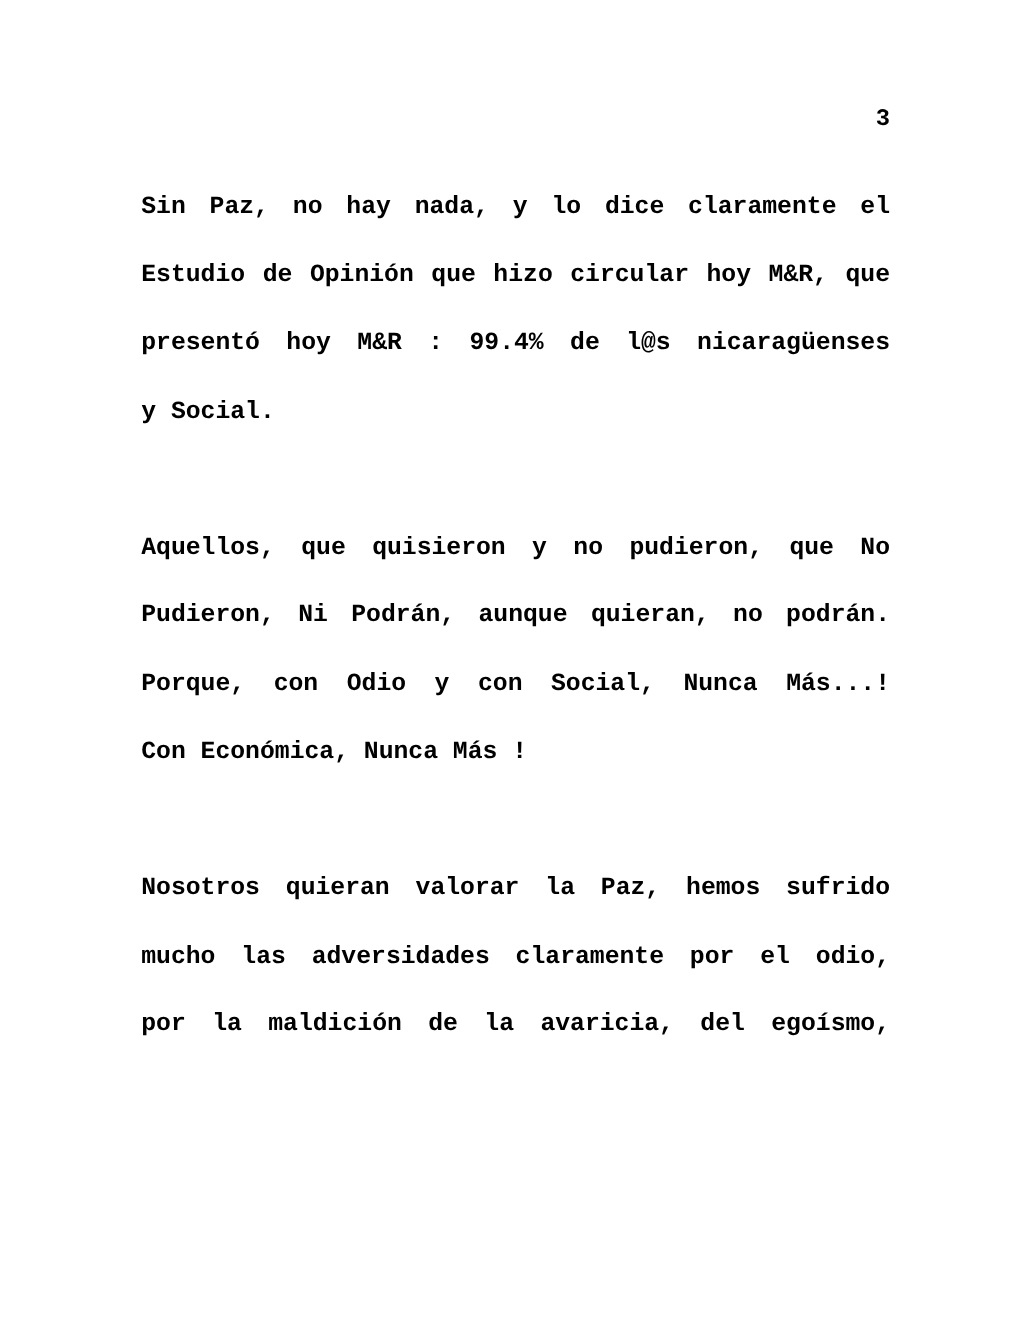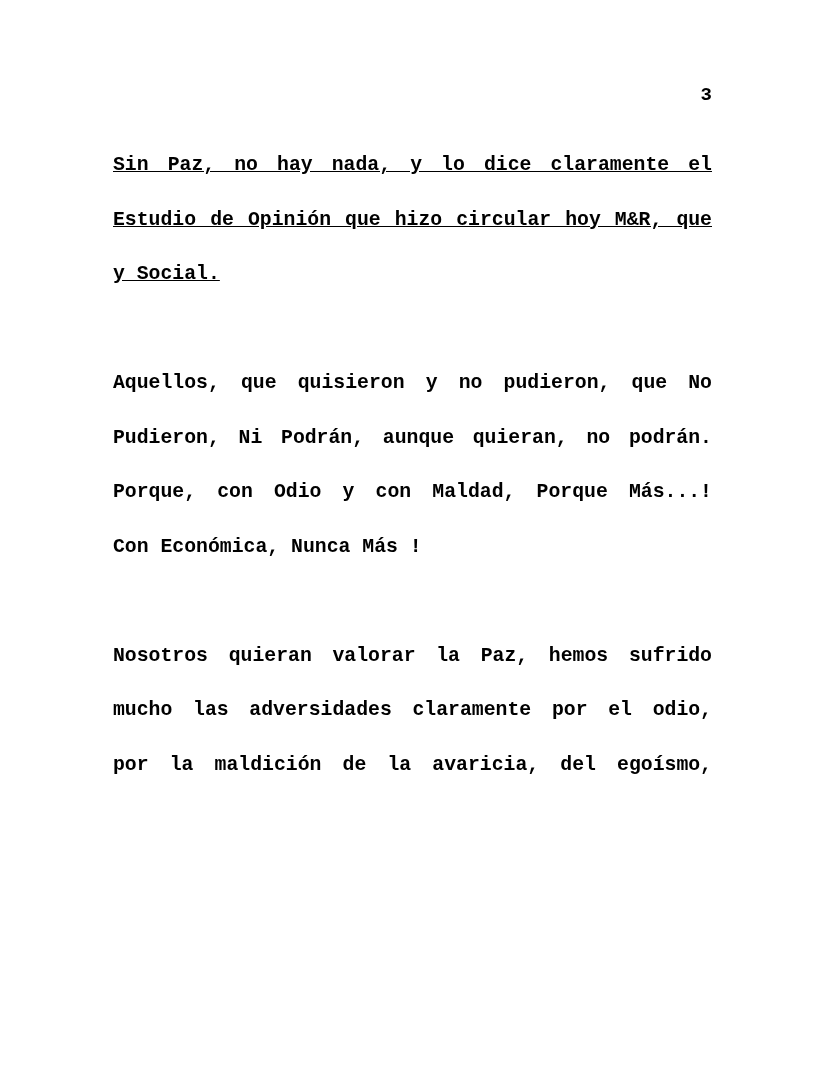--- a/index.html
+++ b/index.html
@@ -27,21 +27,20 @@
     line-height: 20px;
     text-align: right;
     letter-spacing: 0;
   }
   .paragraph {
     font-size: 19.8px;
     line-height: 54.5px;
   }
   .paragraph.first {
     margin-top: 33px;
-    text-decoration: underline;
   }
   .paragraph + .paragraph {
     margin-top: 54.5px; 
   }
   .line {
     height: 54.5px;
     text-align: justify;
     text-align-last: justify;
     white-space: normal;
     overflow: hidden;
@@ -53,26 +52,27 @@
 </style>
 </head>
 <body>
 
 <div class="page">
   <div class="content">
     <div class="page-number">3</div>
     <div class="paragraph first">
         <div class="line">Sin Paz, no hay nada, y lo dice claramente el</div>
         <div class="line">Estudio de Opinión que hizo circular hoy M&amp;R, que</div>
+        <div class="line">presentó hoy M&amp;R : 99.4% de l@s nicaragüenses</div>
         <div class="line line-end">y Social.</div>
       </div>
     <div class="paragraph">
         <div class="line">Aquellos, que quisieron y no pudieron, que No</div>
         <div class="line">Pudieron, Ni Podrán, aunque quieran, no podrán.</div>
-        <div class="line">Porque, con Odio y con Maldad, Porque Más...!</div>
+        <div class="line">Porque, con Odio y con Social, Nunca Más...!</div>
         <div class="line line-end">Con Económica, Nunca Más !</div>
       </div>
     <div class="paragraph">
         <div class="line">Nosotros quieran valorar la Paz, hemos sufrido</div>
         <div class="line">mucho las adversidades claramente por el odio,</div>
         <div class="line">por la maldición de la avaricia, del egoísmo,</div>
       </div>
   </div>
 </div>
 

